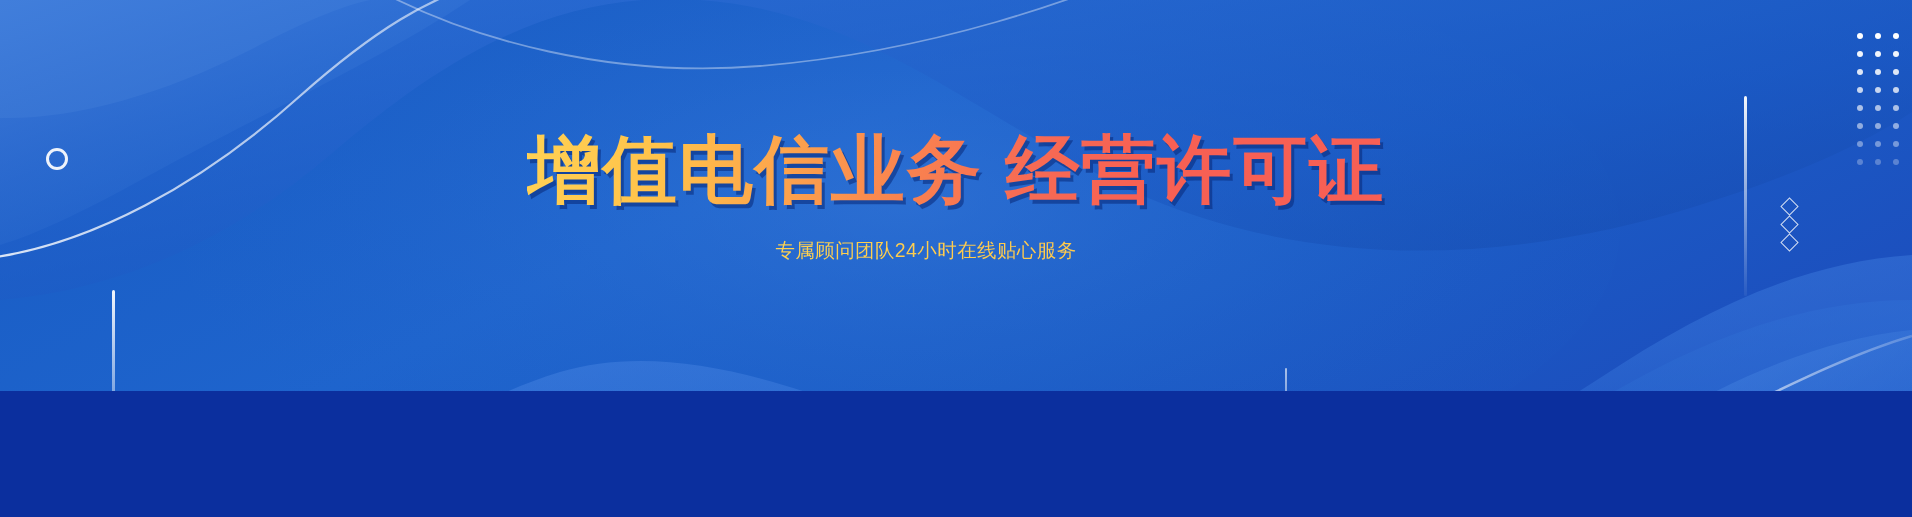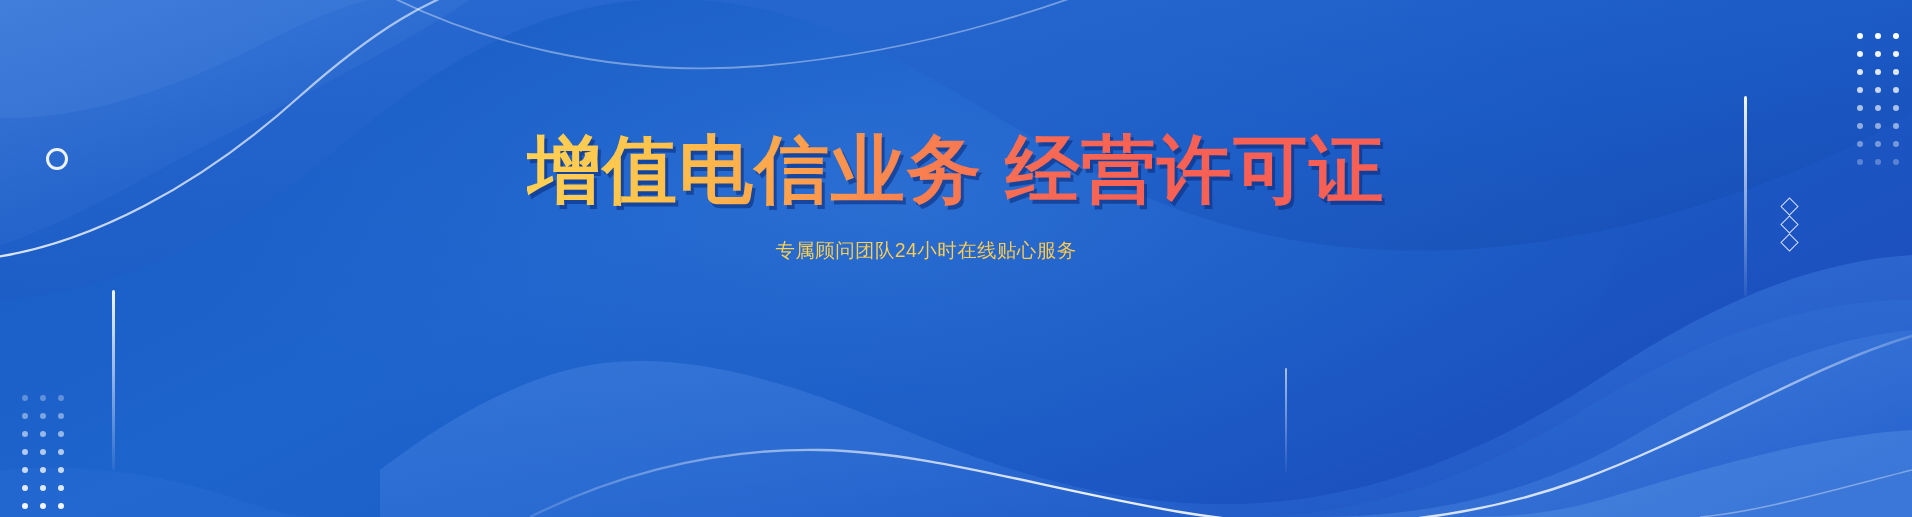--- a/index.html
+++ b/index.html
@@ -3,21 +3,21 @@
 <meta charset="utf-8">
 <style>
   html, body {
     margin: 0;
     padding: 0;
     background: #0b2f9e;
   }
   #banner {
     position: relative;
     width: 1912px;
-    height: 517px;
+    height: 391px;
     overflow: hidden;
     font-family: "Liberation Sans", "DejaVu Sans", sans-serif;
     background: #1a5fc8;
   }
   #bg-svg {
     position: absolute;
     inset: 0;
     width: 1912px;
     height: 517px;
     display: block;

